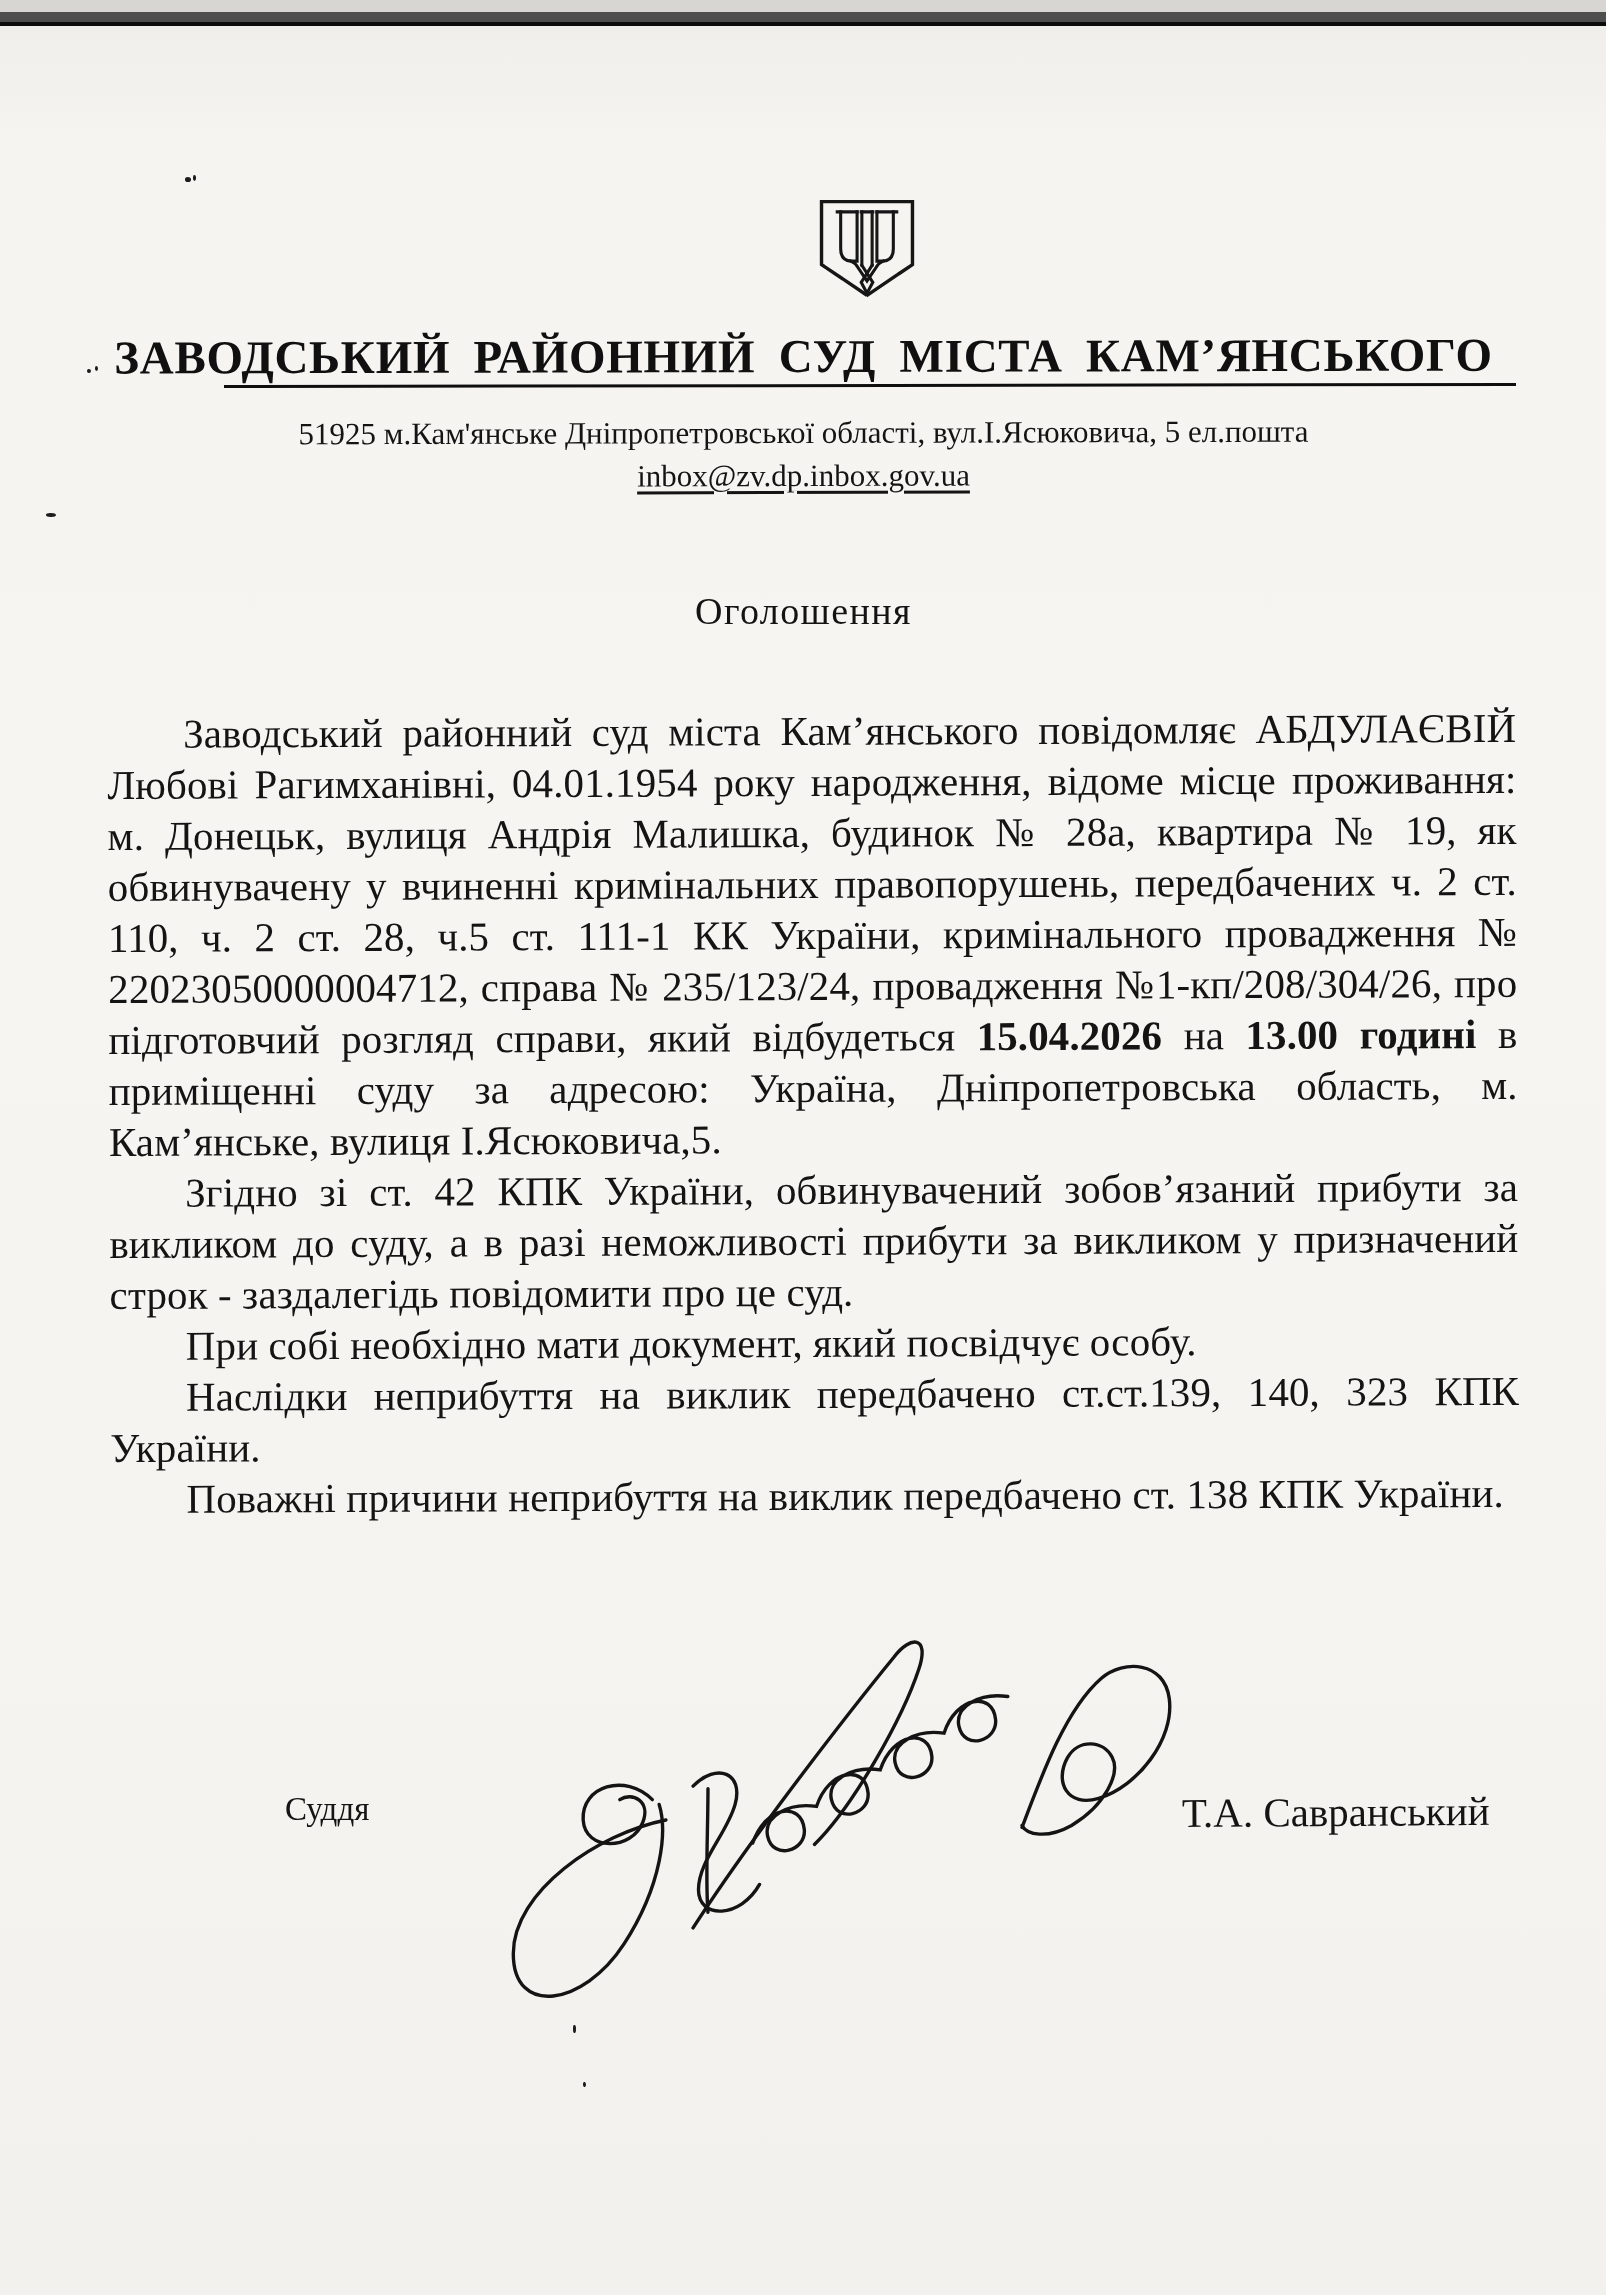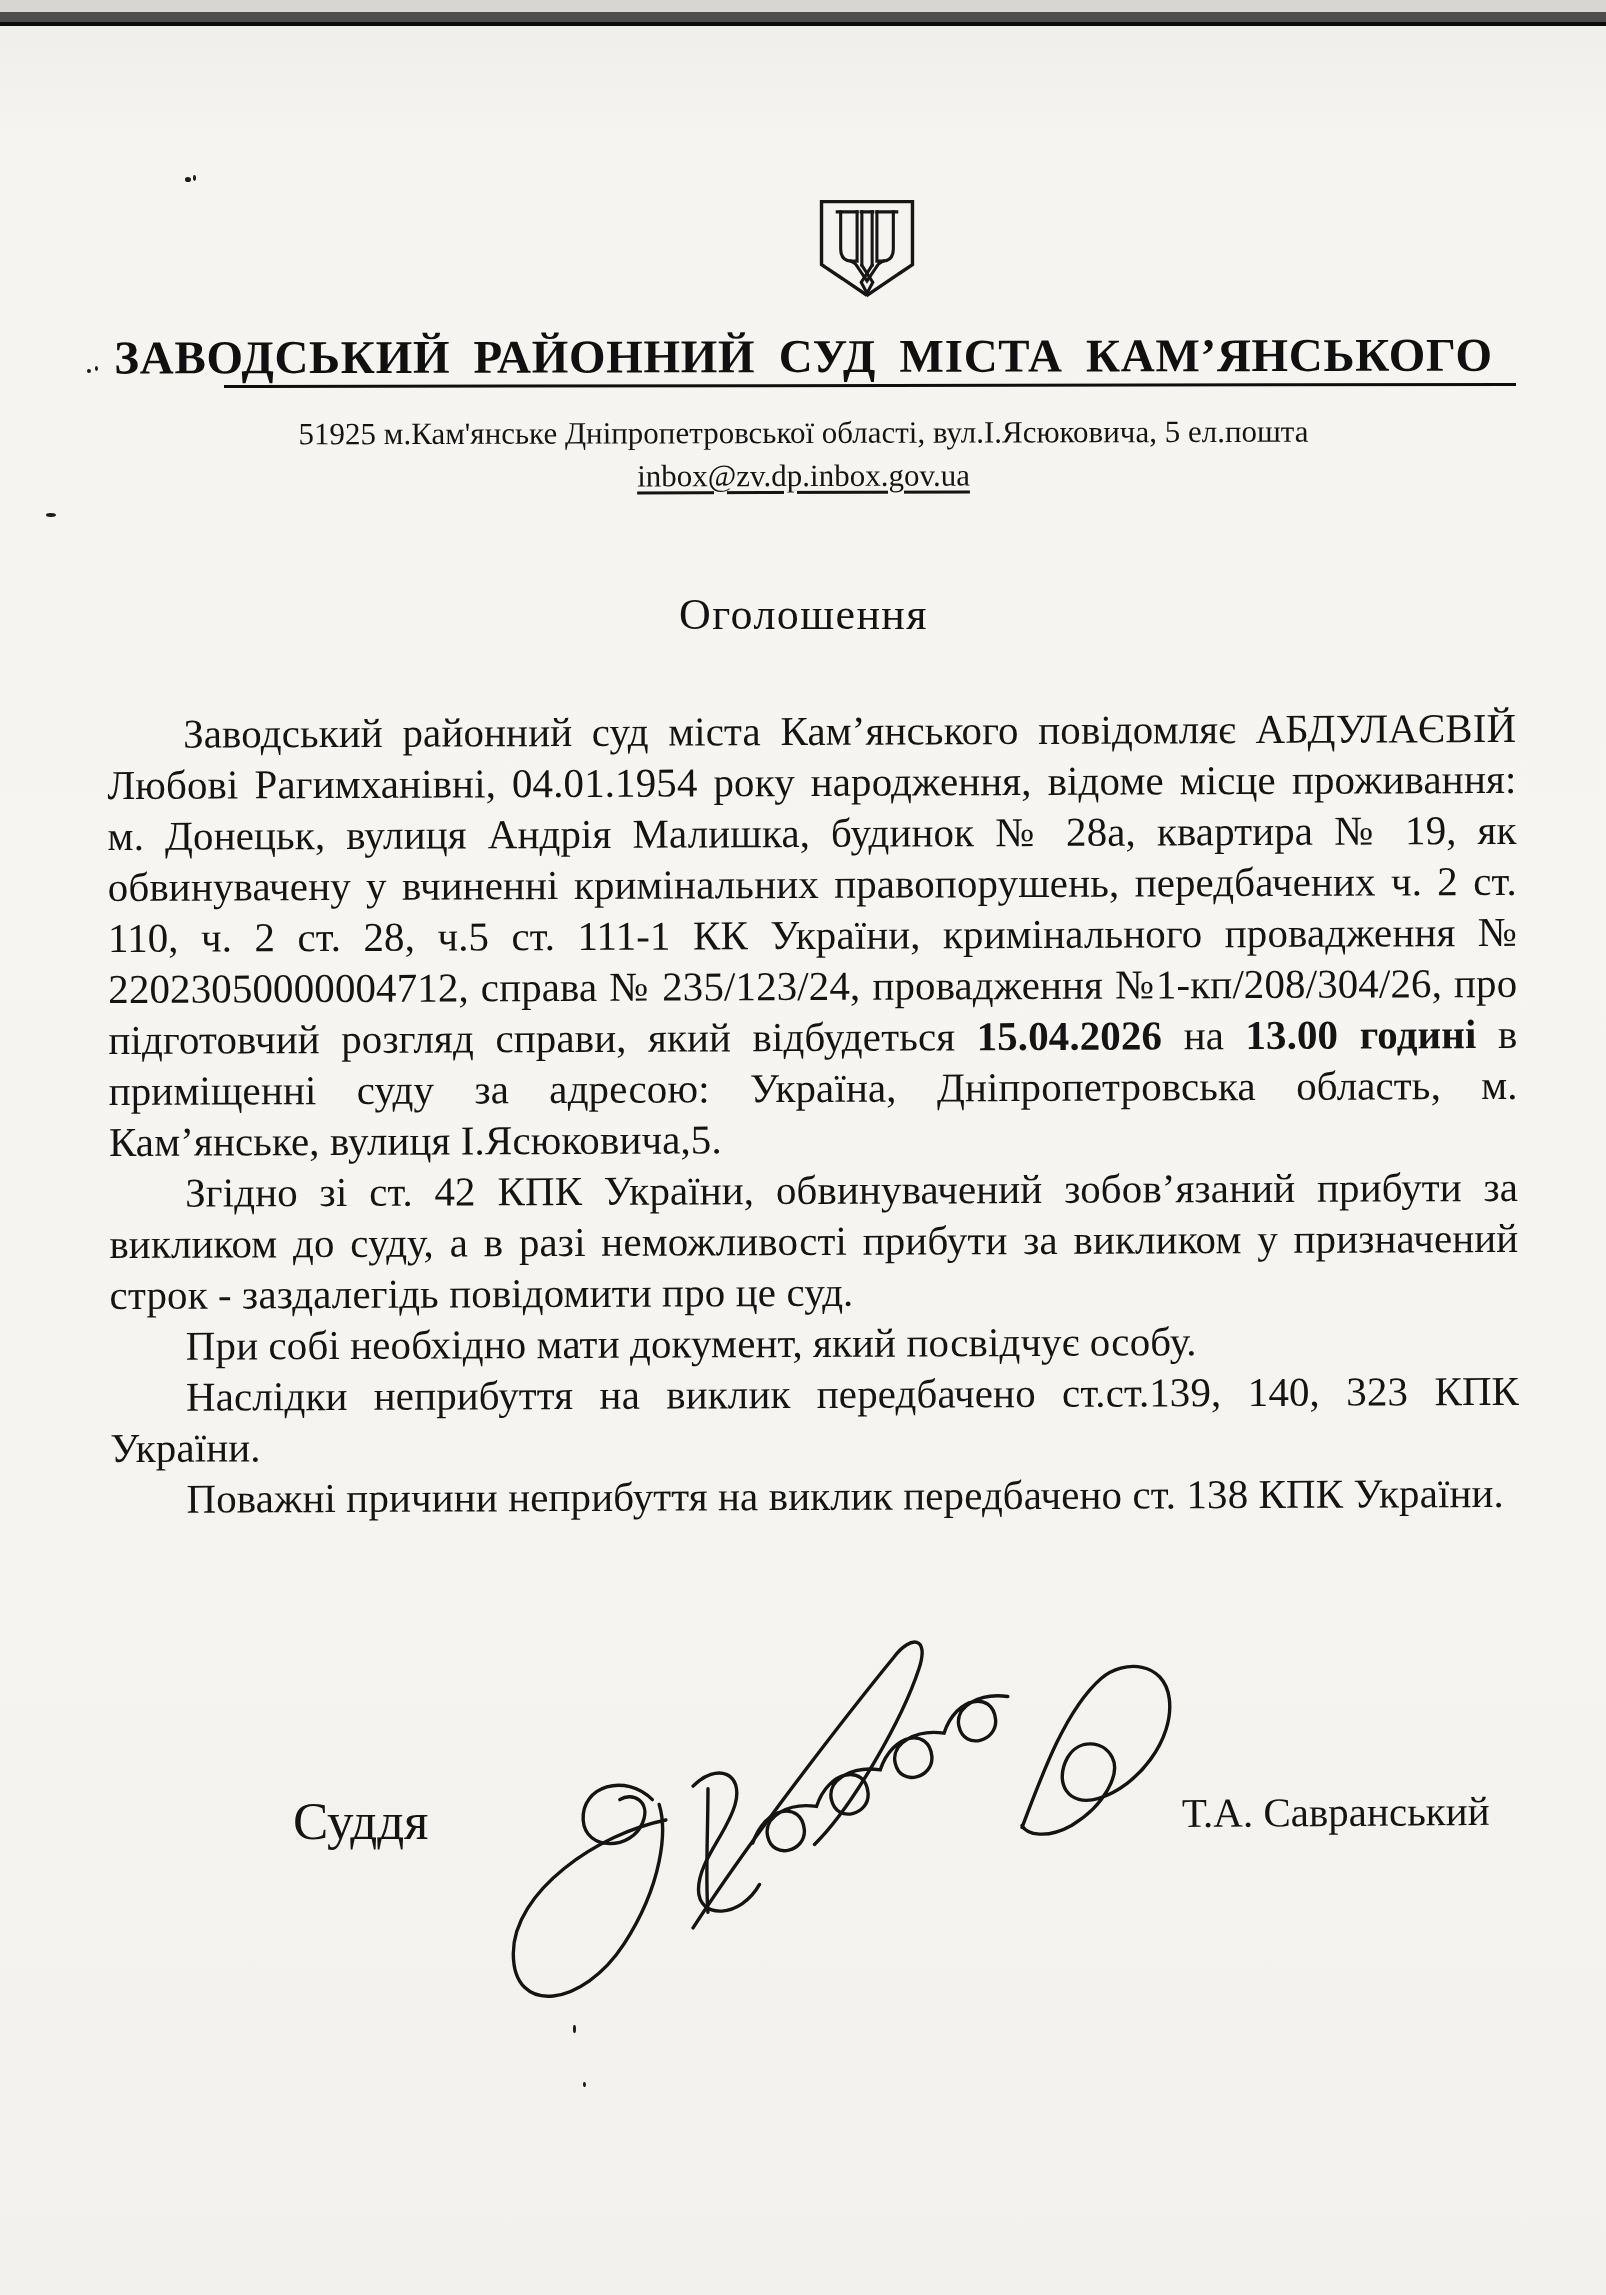--- a/index.html
+++ b/index.html
@@ -38,38 +38,38 @@
   }
   .email-line{
     position:absolute;left:0;top:446px;width:1607px;
     text-align:center;font-size:31px;color:#141414;
     transform:rotate(-0.15deg);
   }
   .email-line span{text-decoration:underline;text-underline-offset:4.7px;}
 
   .doc-title{
     position:absolute;left:0;top:577px;width:1607px;
-    text-align:center;font-size:44px;letter-spacing:1.4px;color:#131313;
+    text-align:center;font-size:38px;letter-spacing:1.4px;color:#131313;
   }
 
   .body-block{
     position:absolute;left:107px;top:697px;width:1409px;
     font-size:41px;line-height:51px;
     text-align:justify;
     color:#141414;
     letter-spacing:0.1px;
     transform:rotate(-0.25deg);
     transform-origin:0 0;
   }
   .body-par{margin:0;text-indent:76px;}
   .b{font-weight:bold;}
 
   .sig-label{
-    position:absolute;left:293px;top:1779px;
-    font-size:53px;color:#141414;
+    position:absolute;left:285px;top:1779px;
+    font-size:33px;color:#141414;
   }
   .sig-name{
     position:absolute;left:1182px;top:1776px;
     font-size:41px;color:#141414;
     transform:rotate(-0.4deg);
   }
   .sig-svg{position:absolute;left:374px;top:1614px;width:845px;height:407px;}
 </style>
 </head>
 <body>

